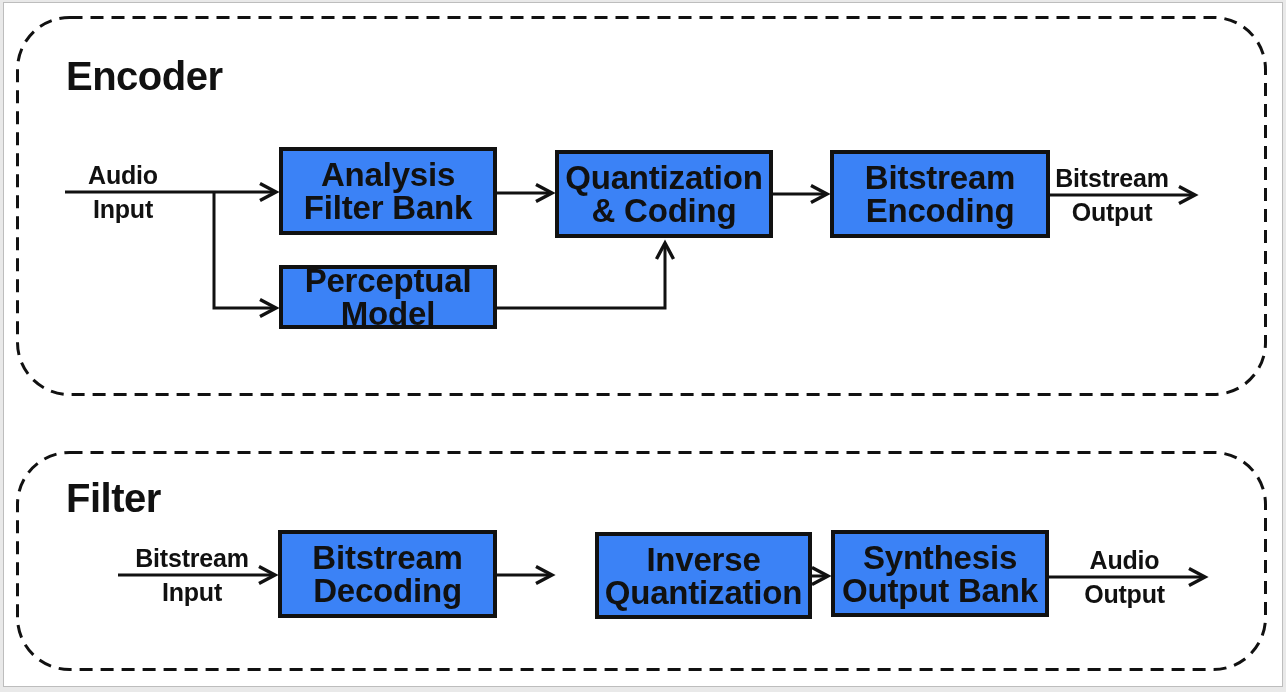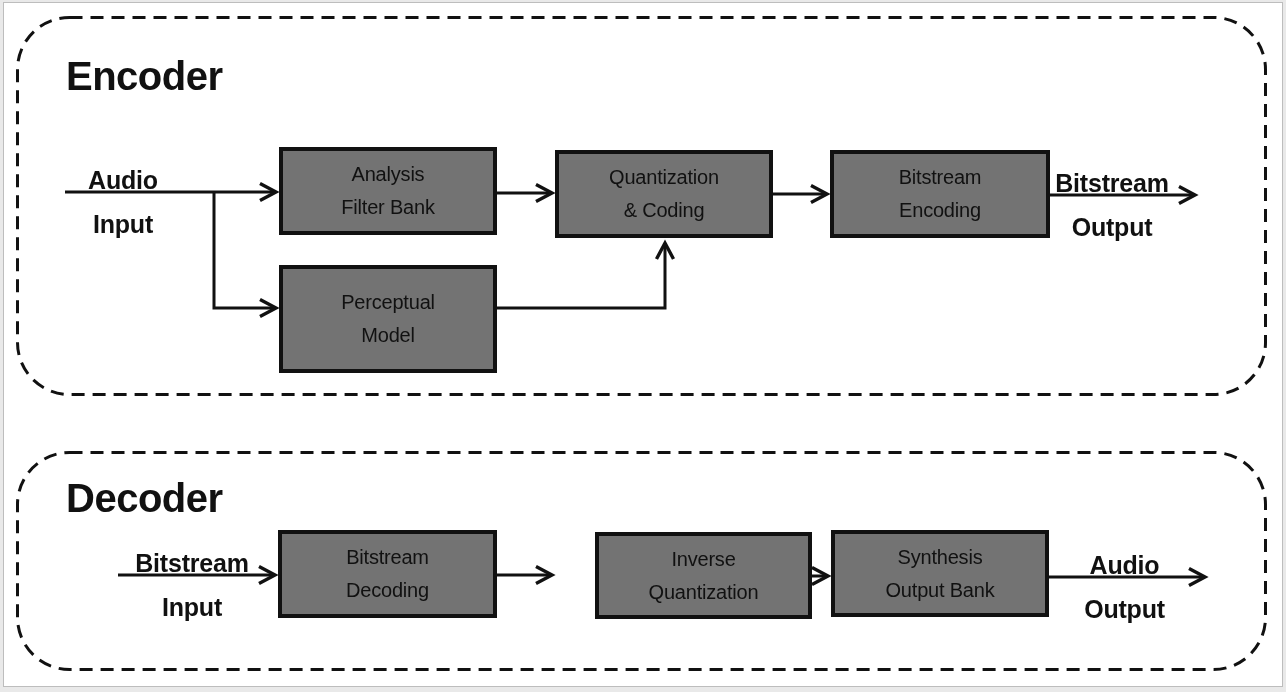--- a/index.html
+++ b/index.html
@@ -35,38 +35,38 @@
     position: absolute;
     font-weight: 700;
     font-size: 40px;
     letter-spacing: -0.5px;
     color: #111111;
   }
   .block {
     position: absolute;
     box-sizing: border-box;
     border: 4px solid #111111;
-    background: #737373;
+    background: #3b82f6;
     display: flex;
     align-items: center;
     justify-content: center;
     text-align: center;
-    font-weight: 400;
-    font-size: 20px;
+    font-weight: 700;
+    font-size: 33px;
     line-height: 33px;
     letter-spacing: -0.2px;
     color: #111111;
     white-space: pre-line;
   }
   .edge-label {
     position: absolute;
     text-align: center;
     font-weight: 700;
     font-size: 25px;
-    line-height: 44px;
+    line-height: 34px;
     letter-spacing: -0.2px;
     color: #111111;
     white-space: pre-line;
   }
 </style>
 </head>
 <body>
 
 <div class="frame">
   <div class="panel"></div>
@@ -88,29 +88,29 @@
     <path d="M773,194 L827,194" fill="none" stroke="#111111" stroke-width="3" marker-end="url(#arrowhead)"></path>
     <path d="M1050,195 L1195,195" fill="none" stroke="#111111" stroke-width="3" marker-end="url(#arrowhead)"></path>
 
     <path d="M118,575 L275,575" fill="none" stroke="#111111" stroke-width="3" marker-end="url(#arrowhead)"></path>
     <path d="M497,575 L552,575" fill="none" stroke="#111111" stroke-width="3" marker-end="url(#arrowhead)"></path>
     <path d="M772,576 L828,576" fill="none" stroke="#111111" stroke-width="3" marker-end="url(#arrowhead)"></path>
     <path d="M1049,577 L1205,577" fill="none" stroke="#111111" stroke-width="3" marker-end="url(#arrowhead)"></path>
   </svg>
 
   <div class="section-title" style="left:66px; top:54px;">Encoder</div>
-  <div class="section-title" style="left:66px; top:476px;">Decoder</div>
+  <div class="section-title" style="left:66px; top:476px;">Filter</div>
 
   <div class="block" style="left:279px; top:147px; width:218px; height:88px;">Analysis
 Filter Bank</div>
   <div class="block" style="left:555px; top:150px; width:218px; height:88px;">Quantization
 &amp; Coding</div>
   <div class="block" style="left:830px; top:150px; width:220px; height:88px;">Bitstream
 Encoding</div>
-  <div class="block" style="left:279px; top:265px; width:218px; height:108px;">Perceptual
+  <div class="block" style="left:279px; top:265px; width:218px; height:64px;">Perceptual
 Model</div>
 
   <div class="block" style="left:278px; top:530px; width:219px; height:88px;">Bitstream
 Decoding</div>
   <div class="block" style="left:555px; top:532px; width:217px; height:87px;margin-left:40px;">Inverse
 Quantization</div>
   <div class="block" style="left:831px; top:530px; width:218px; height:87px;">Synthesis
 Output Bank</div>
 
   <div class="edge-label" style="left:70px; top:158px; width:106px;">Audio

